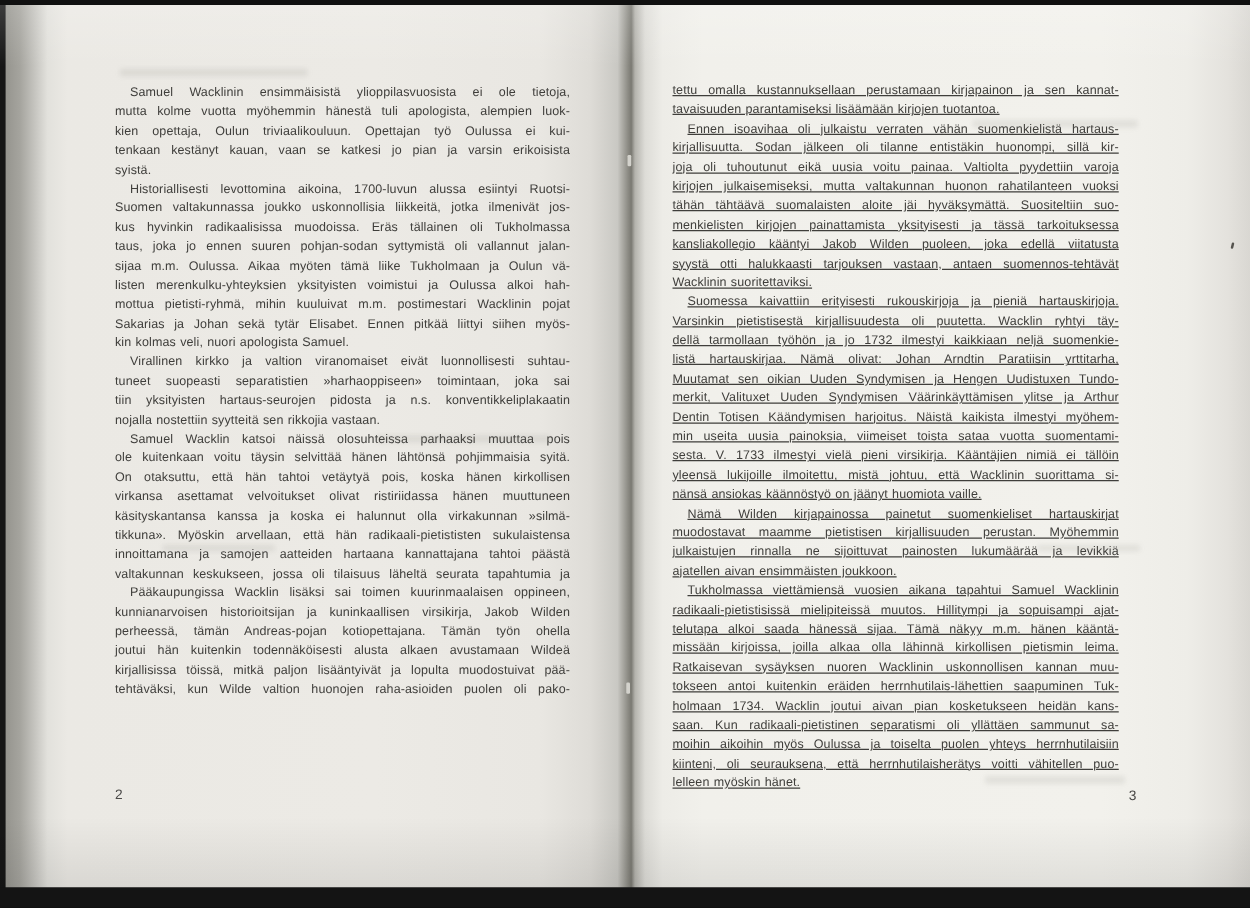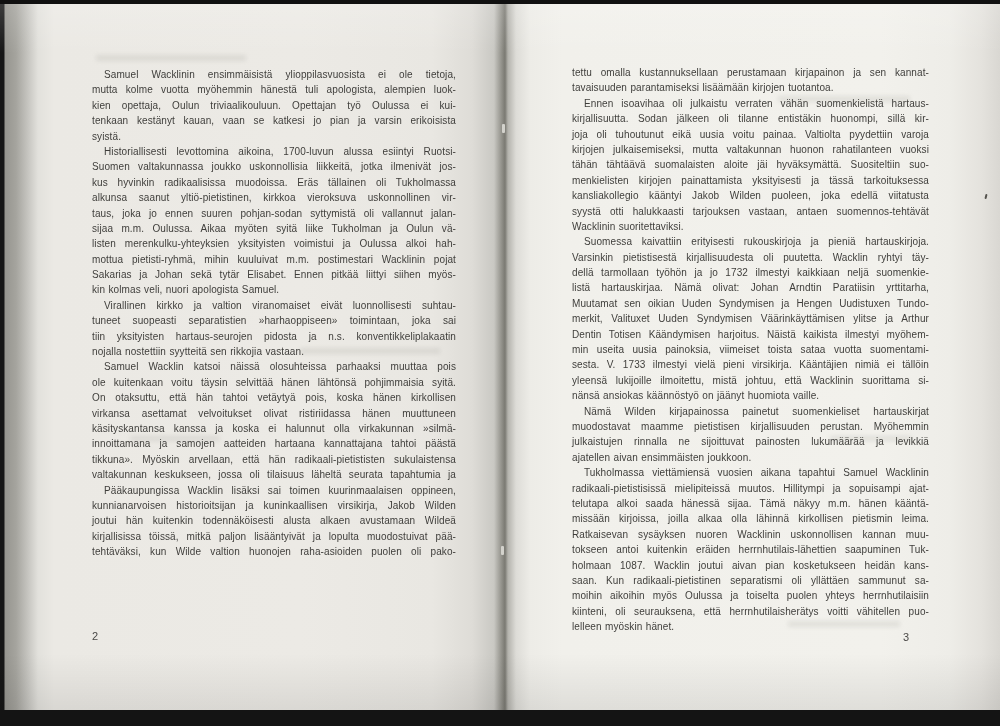--- a/index.html
+++ b/index.html
@@ -19,21 +19,21 @@
         #96958f 5px,#a5a49e 16px,#c6c5c0 28px,#e2e1dc 38px,#ebe9e4 54px,
         #eceae5 300px,#e9e7e2 432px,#dedcd7 472px,#c9c8c3 494px,#8f8e87 502px,#7a7972 505px,
         #b4b3ad 508px,#dddcd7 516px,#edece7 530px,#f1f0eb 562px,#f2f1ec 880px,
         #eeede8 950px,#e4e2dd 982px,#d9d7d2 1000px);
   }
   #bottom-bar{
     position:absolute;left:0;top:710px;width:1000px;height:16px;background:#141414;
   }
   .col{position:absolute;color:#3f3e3b;}
   #col-left{left:92px;top:63px;width:364px;}
-  #col-right{left:572px;top:61px;width:357px;}
+  #col-right{left:538px;top:61px;width:357px;text-decoration:underline;}
   .par{margin:0;}
   .par.indent .line:first-child{text-indent:12px;}
   .line{
     height:15.4px;line-height:15.4px;font-size:10px;
     letter-spacing:0.01em;word-spacing:0.05em;
     text-align:justify;text-align-last:justify;
     white-space:nowrap; 
   }
   .line{white-space:normal;}
   .line.endline{text-align:center;text-align-last:left;}
@@ -59,47 +59,47 @@
         <div class="line">Samuel Wacklinin ensimmäisistä ylioppilasvuosista ei ole tietoja,</div>
         <div class="line">mutta kolme vuotta myöhemmin hänestä tuli apologista, alempien luok-</div>
         <div class="line">kien opettaja, Oulun triviaalikouluun. Opettajan työ Oulussa ei kui-</div>
         <div class="line">tenkaan kestänyt kauan, vaan se katkesi jo pian ja varsin erikoisista</div>
         <div class="line endline">syistä.</div>
       </div>
       <div class="par indent">
         <div class="line">Historiallisesti levottomina aikoina, 1700-luvun alussa esiintyi Ruotsi-</div>
         <div class="line">Suomen valtakunnassa joukko uskonnollisia liikkeitä, jotka ilmenivät jos-</div>
         <div class="line">kus hyvinkin radikaalisissa muodoissa. Eräs tällainen oli Tukholmassa</div>
-        <div class="line">alkunsa saanut yltiö-pietistinen, kirkkoa vieroksuva uskonnollinen vir-</div>
         <div class="line">taus, joka jo ennen suuren pohjan-sodan syttymistä oli vallannut jalan-</div>
-        <div class="line">sijaa m.m. Oulussa. Aikaa myöten syitä liike Tukholman ja Oulun vä-</div>
+        <div class="line">sijaa m.m. Oulussa. Aikaa myöten tämä liike Tukholmaan ja Oulun vä-</div>
         <div class="line">listen merenkulku-yhteyksien yksityisten voimistui ja Oulussa alkoi hah-</div>
         <div class="line">mottua pietisti-ryhmä, mihin kuuluivat m.m. postimestari Wacklinin pojat</div>
         <div class="line">Sakarias ja Johan sekä tytär Elisabet. Ennen pitkää liittyi siihen myös-</div>
         <div class="line endline">kin kolmas veli, nuori apologista Samuel.</div>
       </div>
       <div class="par indent">
         <div class="line">Virallinen kirkko ja valtion viranomaiset eivät luonnollisesti suhtau-</div>
         <div class="line">tuneet suopeasti separatistien »harhaoppiseen» toimintaan, joka sai</div>
         <div class="line">tiin yksityisten hartaus-seurojen pidosta ja n.s. konventikkeliplakaatin</div>
         <div class="line endline">nojalla nostettiin syytteitä sen rikkojia vastaan.</div>
       </div>
       <div class="par indent">
         <div class="line">Samuel Wacklin katsoi näissä olosuhteissa parhaaksi muuttaa pois</div>
         <div class="line">ole kuitenkaan voitu täysin selvittää hänen lähtönsä pohjimmaisia syitä.</div>
         <div class="line">On otaksuttu, että hän tahtoi vetäytyä pois, koska hänen kirkollisen</div>
         <div class="line">virkansa asettamat velvoitukset olivat ristiriidassa hänen muuttuneen</div>
         <div class="line">käsityskantansa kanssa ja koska ei halunnut olla virkakunnan »silmä-</div>
+        <div class="line">tikkuna». Myöskin arvellaan, että hän radikaali-pietististen sukulaistensa</div>
         <div class="line">innoittamana ja samojen aatteiden hartaana kannattajana tahtoi päästä</div>
-        <div class="line">tikkuna». Myöskin arvellaan, että hän radikaali-pietististen sukulaistensa</div>
         <div class="line">valtakunnan keskukseen, jossa oli tilaisuus läheltä seurata tapahtumia ja</div>
       </div>
       <div class="par indent">
         <div class="line">Pääkaupungissa Wacklin lisäksi sai toimen kuurinmaalaisen oppineen,</div>
         <div class="line">kunnianarvoisen historioitsijan ja kuninkaallisen virsikirja, Jakob Wilden</div>
+        <div class="line">perheessä, tämän Andreas-pojan kotiopettajana. Tämän työn ohella</div>
         <div class="line">joutui hän kuitenkin todennäköisesti alusta alkaen avustamaan Wildeä</div>
         <div class="line">kirjallisissa töissä, mitkä paljon lisääntyivät ja lopulta muodostuivat pää-</div>
         <div class="line">tehtäväksi, kun Wilde valtion huonojen raha-asioiden puolen oli pako-</div>
       </div>
     </div>
   <div class="col" id="col-right">
       <div class="par">
         <div class="line">tettu omalla kustannuksellaan perustamaan kirjapainon ja sen kannat-</div>
         <div class="line endline">tavaisuuden parantamiseksi lisäämään kirjojen tuotantoa.</div>
       </div>
@@ -133,21 +133,21 @@
         <div class="line">julkaistujen rinnalla ne sijoittuvat painosten lukumäärää ja levikkiä</div>
         <div class="line endline">ajatellen aivan ensimmäisten joukkoon.</div>
       </div>
       <div class="par indent">
         <div class="line">Tukholmassa viettämiensä vuosien aikana tapahtui Samuel Wacklinin</div>
         <div class="line">radikaali-pietistisissä mielipiteissä muutos. Hillitympi ja sopuisampi ajat-</div>
         <div class="line">telutapa alkoi saada hänessä sijaa. Tämä näkyy m.m. hänen kääntä-</div>
         <div class="line">missään kirjoissa, joilla alkaa olla lähinnä kirkollisen pietismin leima.</div>
         <div class="line">Ratkaisevan sysäyksen nuoren Wacklinin uskonnollisen kannan muu-</div>
         <div class="line">tokseen antoi kuitenkin eräiden herrnhutilais-lähettien saapuminen Tuk-</div>
-        <div class="line">holmaan 1087. Wacklin joutui aivan pian kosketukseen heidän kans-</div>
+        <div class="line">holmaan 1734. Wacklin joutui aivan pian kosketukseen heidän kans-</div>
         <div class="line">saan. Kun radikaali-pietistinen separatismi oli yllättäen sammunut sa-</div>
         <div class="line">moihin aikoihin myös Oulussa ja toiselta puolen yhteys herrnhutilaisiin</div>
         <div class="line">kiinteni, oli seurauksena, että herrnhutilaisherätys voitti vähitellen puo-</div>
         <div class="line endline">lelleen myöskin hänet.</div>
       </div>
     </div>
 
   <div class="pageno" id="pn-left">2</div>
   <div class="pageno" id="pn-right">3</div>
 

